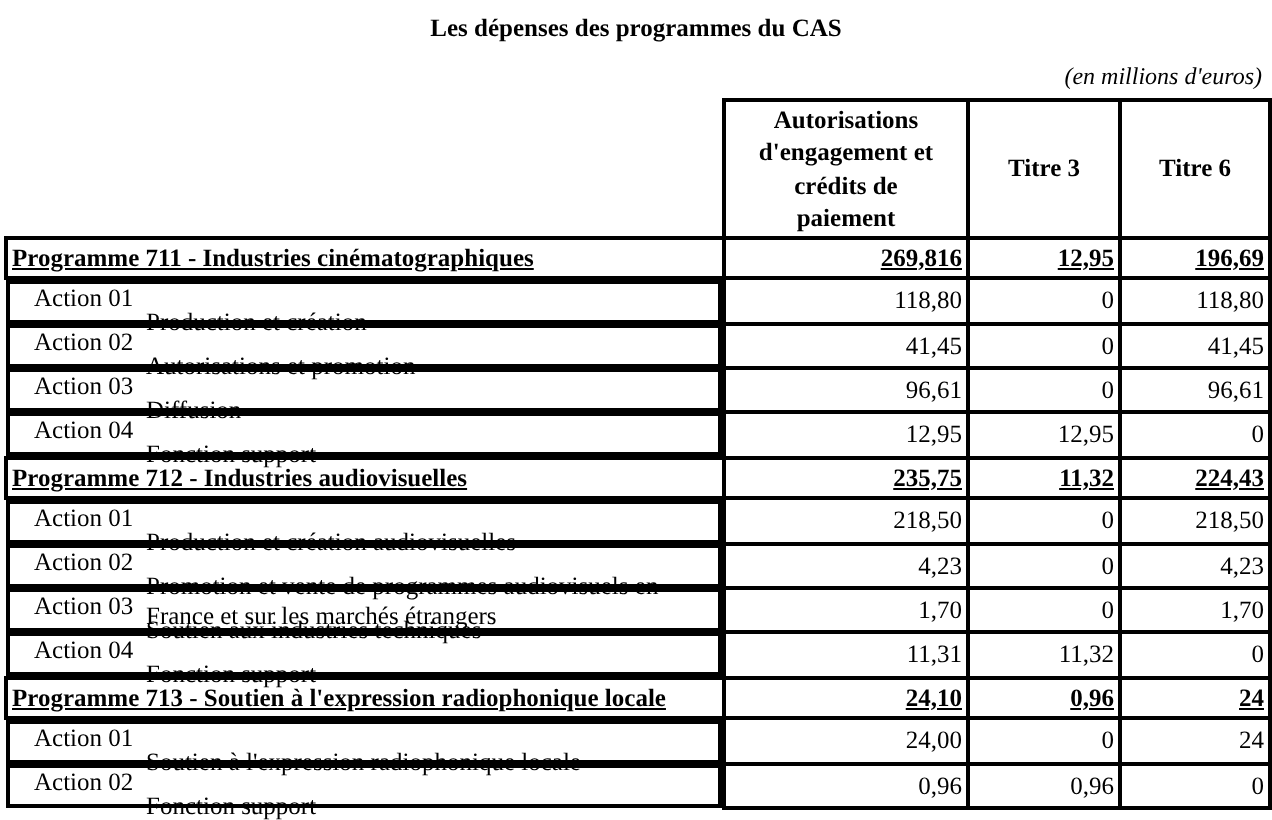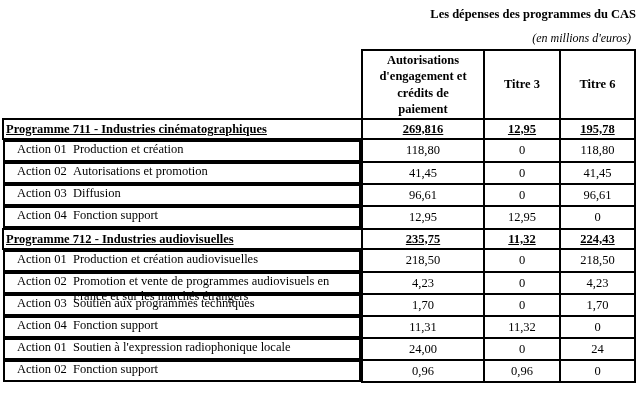--- a/index.html
+++ b/index.html
@@ -12,21 +12,21 @@
     color: #000000;
     overflow: hidden;
   }
   .page {
     position: relative;
     width: 636px;
     height: 410px;
   }
   .title {
     padding-top: 7px;
-    text-align: right;
+    text-align: center;
     font-weight: bold;
     font-size: 12.5px;
     line-height: 15px;
   }
   .unit-note {
     text-align: right;
     padding-right: 5px;
     margin-top: 9px;
     font-style: italic;
     font-size: 12px;
@@ -52,21 +52,21 @@
     border: none;
   }
   table.expenses td {
     border: 2px solid #000;
     height: 18px;
     padding: 0 2px;
     vertical-align: middle;
     line-height: 1.2;
   }
   table.expenses td.num {
-    text-align: center;
+    text-align: right;
   }
   tr.programme td {
     font-weight: bold;
     text-decoration: underline;
   }
   tr.programme td.label-cell {
     padding-left: 2px;
     text-align: left;
   }
   td.label-cell.action {
@@ -78,20 +78,21 @@
     border: 2px solid #000;
   }
   .action-code {
     flex: 0 0 56px;
     padding-left: 10px;
     white-space: nowrap;
   }
   .action-desc {
     flex: 1 1 auto;
     padding-right: 4px;
+    margin-top: 12px;
   }
   .source {
     margin: 4px 0 0 3px;
     font-style: italic;
     font-size: 12.5px;
   }
 </style>
 </head>
 <body>
 
@@ -112,21 +113,21 @@
         <th>Autorisations d'engagement et crédits de paiement</th>
         <th>Titre 3</th>
         <th>Titre 6</th>
       </tr>
     </thead>
     <tbody>
         <tr class="programme">
           <td class="label-cell">Programme 711 - Industries cinématographiques</td>
           <td class="num">269,816</td>
           <td class="num">12,95</td>
-          <td class="num">195,78</td>
+          <td class="num">196,69</td>
         </tr>
         <tr class="action">
           <td class="label-cell action">
             <span class="action-code">Action 01</span>
             <span class="action-desc">Production et création</span>
           </td>
           <td class="num">118,80</td>
           <td class="num">0</td>
           <td class="num">118,80</td>
         </tr>
@@ -177,35 +178,41 @@
             <span class="action-code">Action 02</span>
             <span class="action-desc">Promotion et vente de programmes audiovisuels en France et sur les marchés étrangers</span>
           </td>
           <td class="num">4,23</td>
           <td class="num">0</td>
           <td class="num">4,23</td>
         </tr>
         <tr class="action">
           <td class="label-cell action">
             <span class="action-code">Action 03</span>
-            <span class="action-desc">Soutien aux programmes techniques</span>
+            <span class="action-desc">Soutien aux industries techniques</span>
           </td>
           <td class="num">1,70</td>
           <td class="num">0</td>
           <td class="num">1,70</td>
         </tr>
         <tr class="action">
           <td class="label-cell action">
             <span class="action-code">Action 04</span>
             <span class="action-desc">Fonction support</span>
           </td>
           <td class="num">11,31</td>
           <td class="num">11,32</td>
           <td class="num">0</td>
         </tr>
+        <tr class="programme">
+          <td class="label-cell">Programme 713 - Soutien à l'expression radiophonique locale</td>
+          <td class="num">24,10</td>
+          <td class="num">0,96</td>
+          <td class="num">24</td>
+        </tr>
         <tr class="action">
           <td class="label-cell action">
             <span class="action-code">Action 01</span>
             <span class="action-desc">Soutien à l'expression radiophonique locale</span>
           </td>
           <td class="num">24,00</td>
           <td class="num">0</td>
           <td class="num">24</td>
         </tr>
         <tr class="action">

